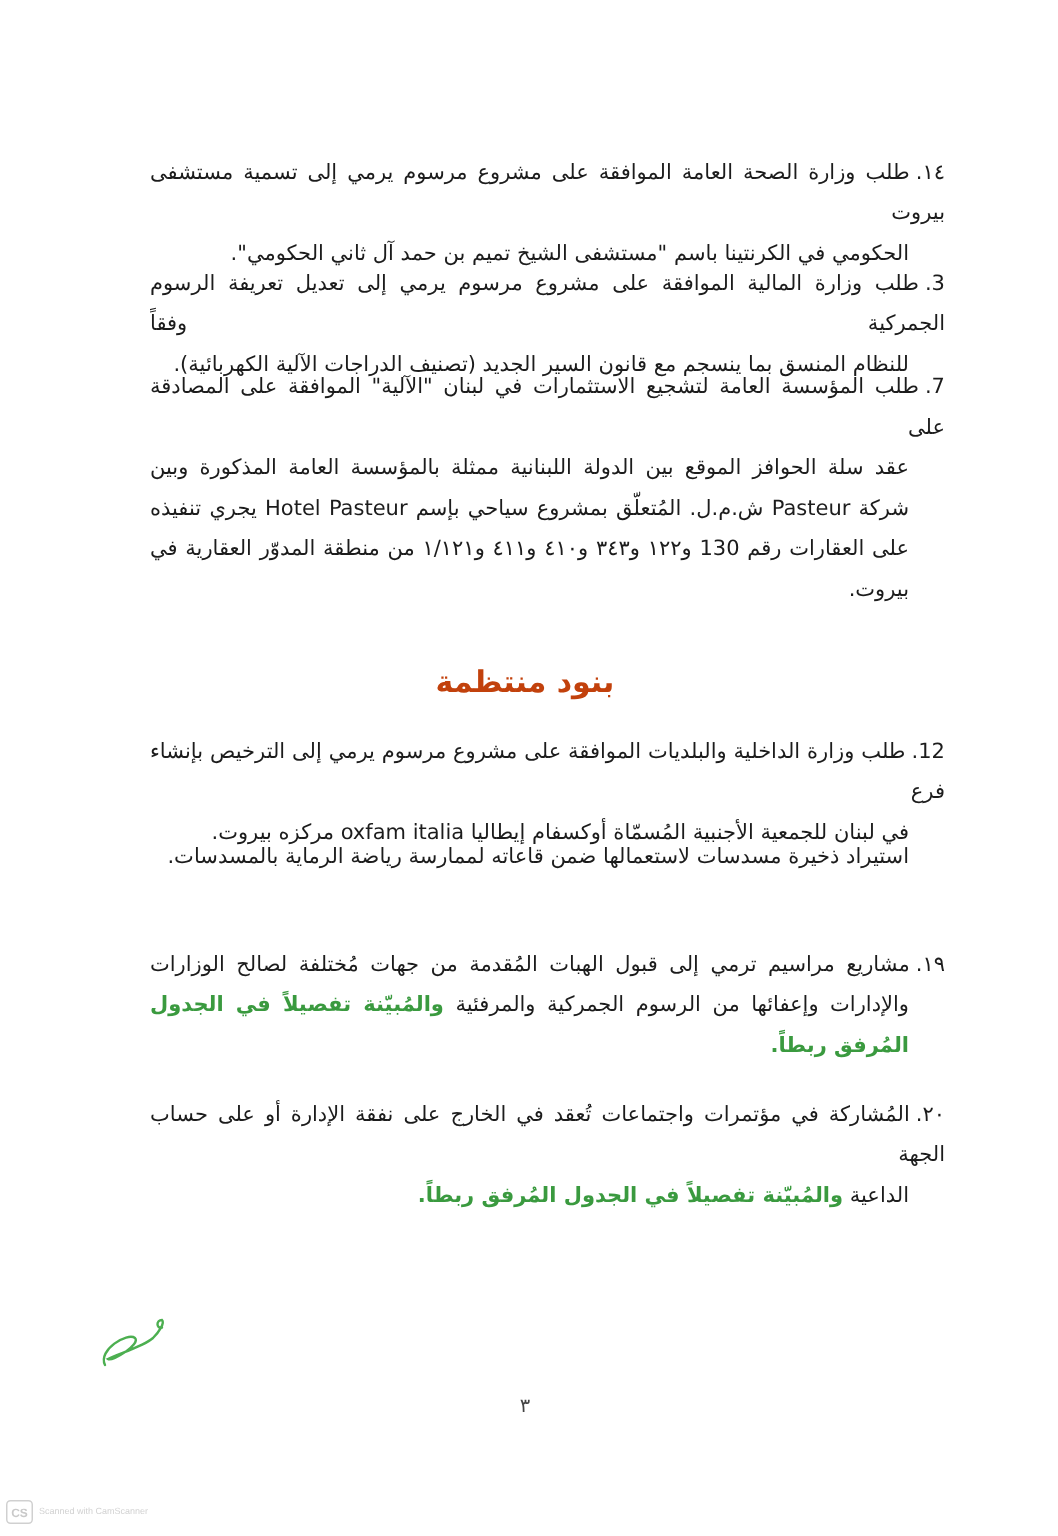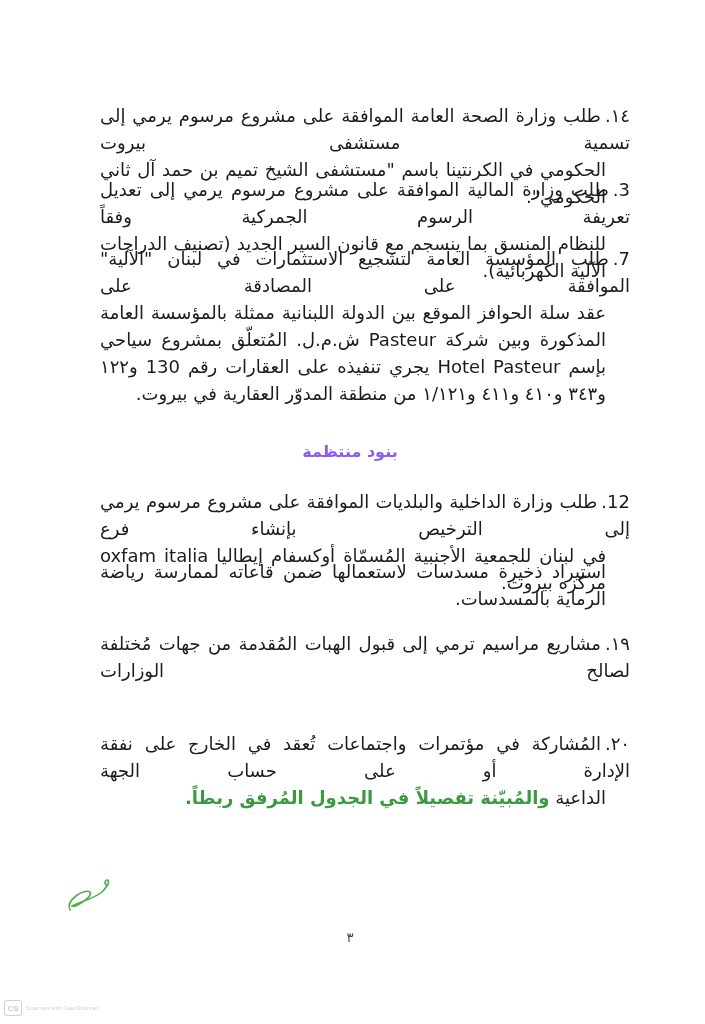--- a/index.html
+++ b/index.html
@@ -3,29 +3,29 @@
 <meta charset="utf-8">
 <style>
   html, body { margin:0; padding:0; }
   body {
     width:705px; height:1024px; background:#ffffff; position:relative; overflow:hidden;
     font-family:"DejaVu Sans","Liberation Sans",sans-serif; color:#1c1c1c;
   }
   .page { position:absolute; left:0; top:0; width:705px; height:1024px; }
   .item {
     position:absolute; left:100px; width:530px; direction:rtl; text-align:justify;
-    font-size:18px; line-height:27px;
+    font-size:14px; line-height:27px;
   }
   .num { display:inline-block; margin-left:4px; }
   .cont { padding-right:24px; display:block; }
   .first { display:block; text-align-last:justify; }
   .green { color:#3a9a3f; font-weight:bold; }
   .heading {
     position:absolute; left:250px; width:200px; top:442px; text-align:center; direction:rtl;
-    font-size:16px; font-weight:bold; color:#8b5cf6;
+    font-size:20px; font-weight:bold; color:#c2410c;
   }
   .signature { position:absolute; left:60px; top:870px; width:100px; height:50px; }
   .page-number { position:absolute; left:330px; top:930px; width:40px; text-align:center; font-size:13px; color:#444; }
   .scanner { position:absolute; left:4px; top:1000px; display:flex; align-items:center; gap:4px; opacity:0.45; }
   .cs-logo { width:16px; height:14px; border:1.5px solid #999; border-radius:3px; font-size:8px; font-weight:bold; color:#888; display:flex; align-items:center; justify-content:center; font-family:"Liberation Sans",sans-serif;text-align:center; }
   .scanner-text { font-size:6px; color:#999; font-family:"Liberation Sans",sans-serif; }
 </style>
 </head>
 <body>
 
@@ -52,20 +52,21 @@
     <span class="first"><span class="num">12.</span><span>طلب وزارة الداخلية والبلديات الموافقة على مشروع مرسوم يرمي إلى الترخيص بإنشاء فرع</span></span>
     <span class="cont">في لبنان للجمعية الأجنبية المُسمّاة أوكسفام إيطاليا oxfam italia مركزه بيروت.</span>
   </div>
 
   <div class="item" style="top:558px;">
     <span class="cont">استيراد ذخيرة مسدسات لاستعمالها ضمن قاعاته لممارسة رياضة الرماية بالمسدسات.</span>
   </div>
 
   <div class="item" style="top:630px;">
     <span class="first"><span class="num">١٩.</span><span>مشاريع مراسيم ترمي إلى قبول الهبات المُقدمة من جهات مُختلفة لصالح الوزارات</span></span>
+    <span class="cont"><span>والإدارات وإعفائها من الرسوم الجمركية والمرفئية</span> <span class="green">والمُبيّنة تفصيلاً في الجدول المُرفق ربطاً.</span></span>
   </div>
 
   <div class="item" style="top:730px;">
     <span class="first"><span class="num">٢٠.</span><span>المُشاركة في مؤتمرات واجتماعات تُعقد في الخارج على نفقة الإدارة أو على حساب الجهة</span></span>
     <span class="cont"><span>الداعية</span> <span class="green">والمُبيّنة تفصيلاً في الجدول المُرفق ربطاً.</span></span>
   </div>
 
   <svg class="signature" viewBox="0 0 100 50">
     <path d="M10 40 C 5 30, 25 18, 30 22 C 34 26, 15 38, 12 36 C 20 32, 35 28, 42 22 C 46 18, 50 12, 48 10 C 44 10, 44 16, 48 15" fill="none" stroke="#4caf50" stroke-width="1.6" stroke-linecap="round"></path>
   </svg>

